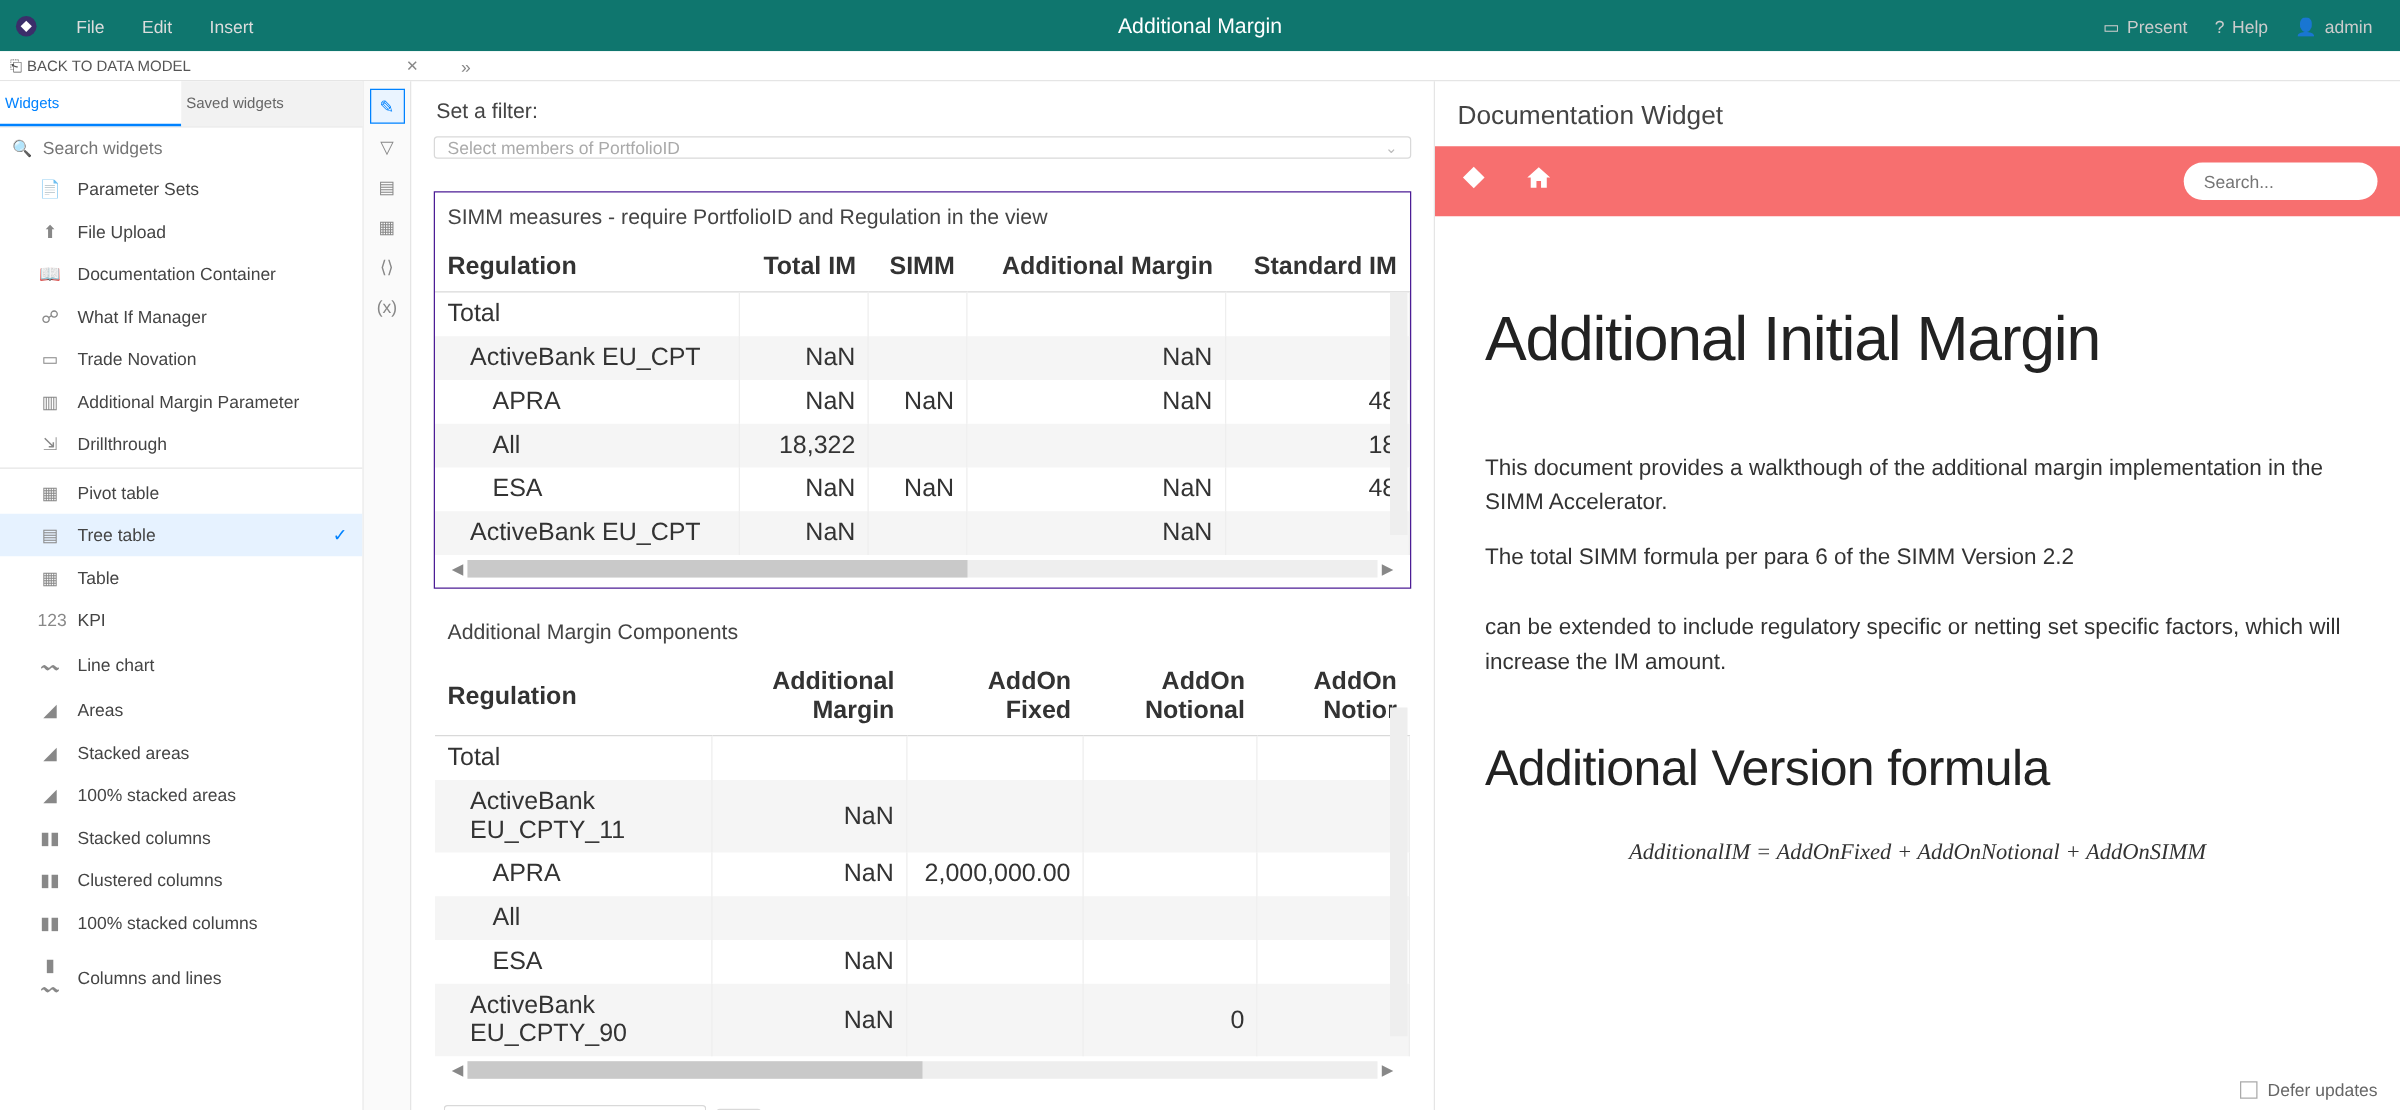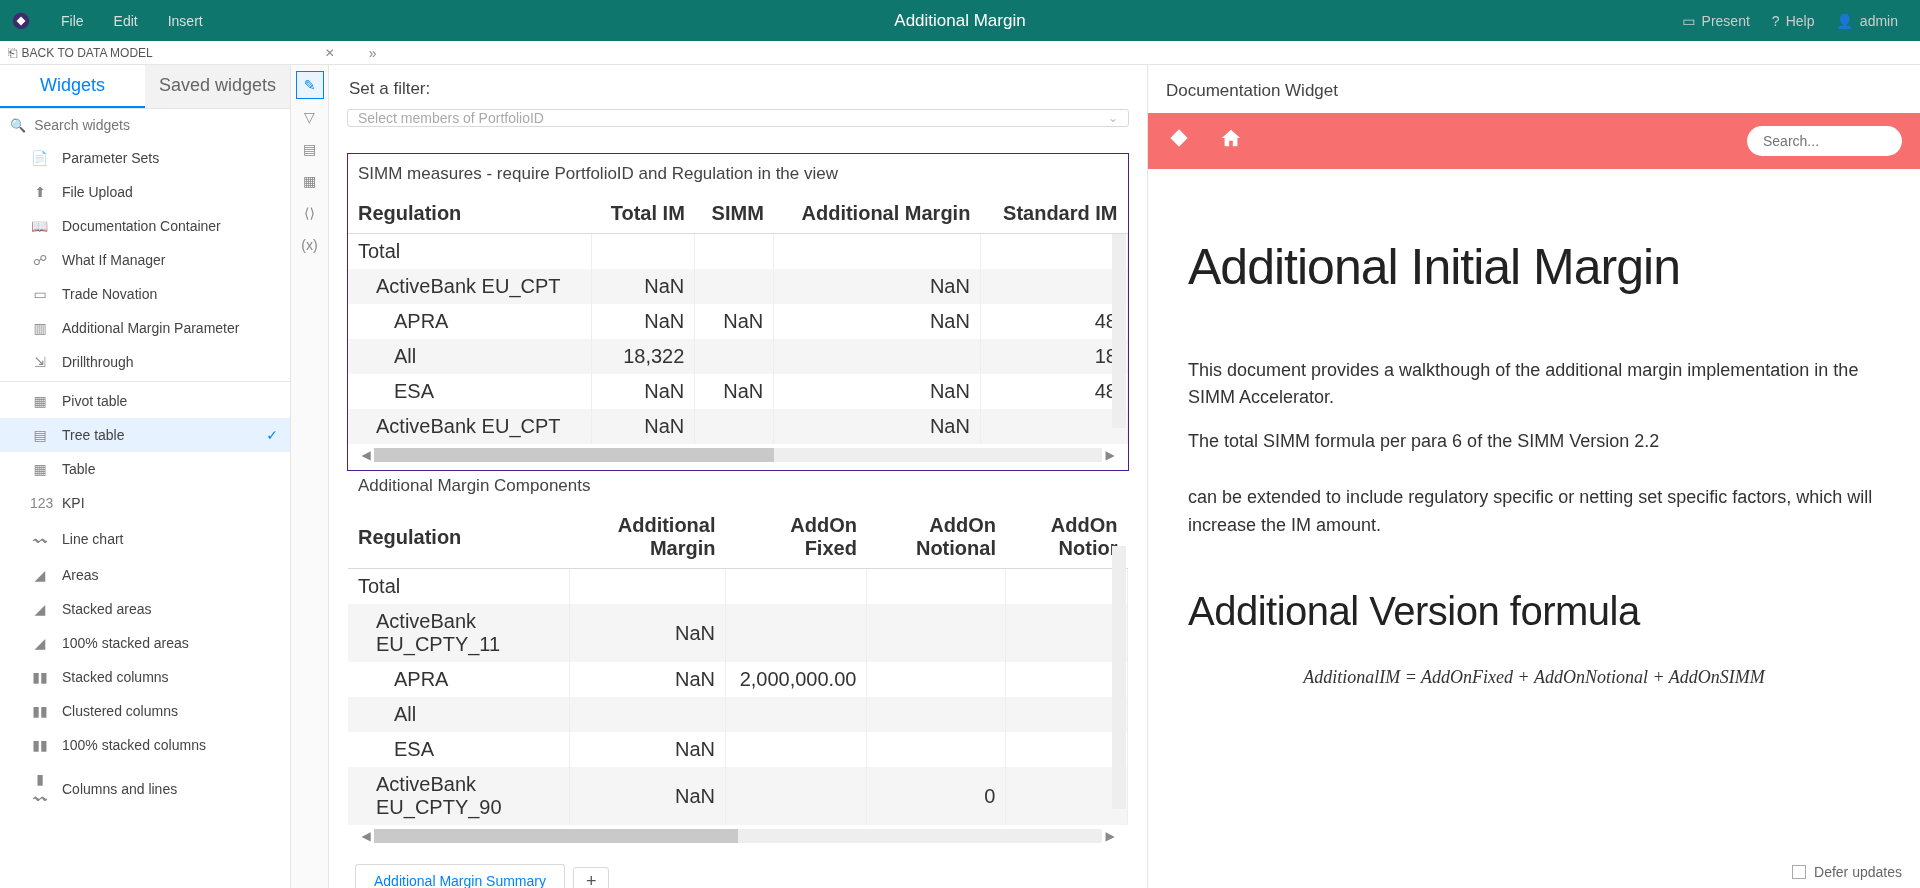--- a/index.html
+++ b/index.html
@@ -18,21 +18,21 @@
   .secondbar { height: 24px; background:#fff; border-bottom:1px solid #e5e5e5; display:flex; align-items:center; font-size:12px; color:#555; }
   .secondbar .back { padding-left:8px; display:flex; align-items:center; gap:4px; cursor:pointer; }
   .secondbar .close-x { margin-left:auto; padding-right:12px; color:#888; cursor:pointer; }
   .secondbar .expand { margin-left:22px; color:#888; cursor:pointer; font-size:14px; }
 
   .main { display:flex; height: calc(888px - 41px - 24px); }
 
   
   .sidebar { width: 291px; border-right:1px solid #e5e5e5; display:flex; flex-direction:column; }
   .tabs { display:flex; border-bottom:1px solid #e5e5e5; }
-  .tab { flex:1; text-align:center; padding:10px 4px; font-size:18px; color:#666; cursor:pointer; }
+  .tab { flex:1; padding:10px 4px; font-size:12px; color:#666; cursor:pointer; }
   .tab.active { color:#0082ff; border-bottom:2px solid #0082ff; background:#fff; }
   .tab.inactive { background:#f2f2f2; }
   .search-row { padding:8px 10px; display:flex; align-items:center; gap:8px; color:#999; }
   .search-row input { border:none; outline:none; flex:1; font-size:14px; color:#555; }
   .widget-list { flex:1; overflow-y:auto; }
   .widget-item { display:flex; align-items:center; gap:12px; padding:9px 12px 9px 30px; cursor:pointer; font-size:14px; color:#444; }
   .widget-item.selected { background:#e6f2ff; }
   .widget-item .check { margin-left:auto; color:#0082ff; font-size:14px; }
   .widget-item .wi-icon { width:20px; text-align:center; color:#888; }
   .widget-divider { border-top:1px solid #e5e5e5; margin:2px 0; }
@@ -42,21 +42,21 @@
   .tool { width:28px; height:28px; display:flex; align-items:center; justify-content:center; color:#888; cursor:pointer; font-size:14px; border:1px solid transparent; }
   .tool.active { border:1px solid #0082ff; color:#0082ff; background:#eaf4ff; }
 
   
   .center { flex:1; padding:10px 18px 0 18px; overflow:hidden; display:flex; flex-direction:column; }
   .center .filter-title { font-size:17px; color:#444; margin:4px 0 10px 2px; }
   .center .filter-select { border:1px solid #d9d9d9; border-radius:3px; height:34px; display:flex; align-items:center; padding:0 10px; color:#aaa; font-size:14px; justify-content:space-between; }
   .center .filter-select .chev { color:#bbb; font-size:12px; }
 
   .panel { border:1px solid #4c1d95; margin-top:26px; padding:10px 0 8px 0; }
-  .panel-plain { border:1px solid transparent; padding:4px 0 0 0; }
+  .panel-plain { border:1px solid transparent; margin-top:20px; padding:4px 0 0 0; }
   .panel-title { font-size:17px; color:#444; padding:0 16px 10px 10px; }
 
   table.pivot { width:100%; border-collapse:collapse; font-size:20px; }
   table.pivot th { text-align:left; font-weight:600; color:#333; padding:8px 10px; border-bottom:1px solid #d9d9d9; background:#fff; }
   table.pivot th.num { text-align:right; }
   table.pivot td { padding:6px 10px; border-right:1px solid #eee; }
   table.pivot td.num { text-align:right; }
   table.pivot tr.shade td { background:#f5f5f5; }
   table.pivot td.ind1 { padding-left:28px; }
   table.pivot td.ind2 { padding-left:46px; }
@@ -66,21 +66,21 @@
   .hscroll .thumb { position:absolute; top:0; bottom:0; left:0; width:55%; background:#c9c9c9; }
   .vscroll-stub { position:absolute; right:2px; top:40px; bottom:16px; width:14px; background:#eee; }
   .table-wrap { position:relative; }
 
   .bottom-tabs { display:flex; align-items:center; gap:8px; margin-top:20px; padding-left:8px; }
   .btab { border:1px solid #d9d9d9; border-bottom:none; padding:8px 18px; color:#0082ff; font-size:14px; background:#fff; cursor:pointer; border-radius:3px 3px 0 0;text-align:right;}
   .btab-plus { border:1px solid #d9d9d9; padding:6px 12px; color:#555; font-size:18px; line-height:14px; cursor:pointer; border-radius:3px;}
 
   
   .doccol { width:773px; border-left:1px solid #e5e5e5; display:flex; flex-direction:column; }
-  .doc-title { font-size:17px; color:#444; padding:16px 18px 12px 18px; }
+  .doc-title { font-size:21px; color:#444; padding:16px 18px 12px 18px; }
   .doc-bar { background:#f76f6f; height:56px; display:flex; align-items:center; padding:0 18px; gap:28px; }
   .doc-bar .white-icon { color:#fff; font-size:22px; cursor:pointer; }
   .doc-search { margin-left:auto; }
   .doc-search input { border:none; border-radius:16px; height:30px; width:155px; padding:0 16px; font-size:14px; outline:none; }
 
   .doc-body { padding:60px 40px 20px 40px; overflow-y:auto; flex:1; color:#333; font-size:18px; line-height:1.55; }
   .doc-body h1 { font-size:50px; font-weight:500; letter-spacing:-1px; margin-bottom:50px; color:#222; }
   .doc-body h2 { font-size:40px; font-weight:500; letter-spacing:-0.5px; margin:40px 0 22px 0; color:#222;}
   .doc-body p { margin-bottom:16px; }
   .formula { font-family: Georgia, "Times New Roman", serif; font-style:italic; white-space:nowrap; }

